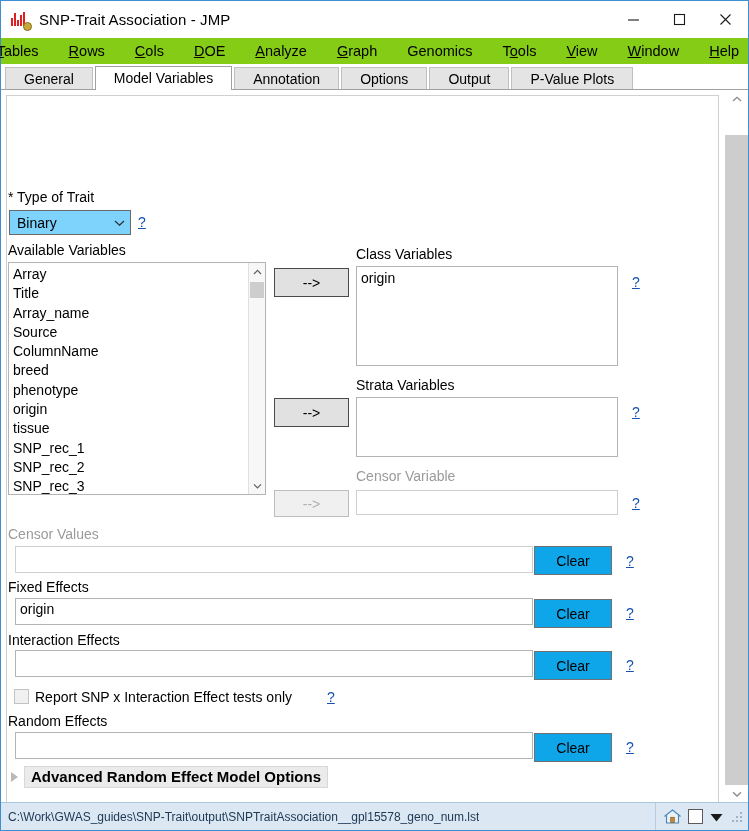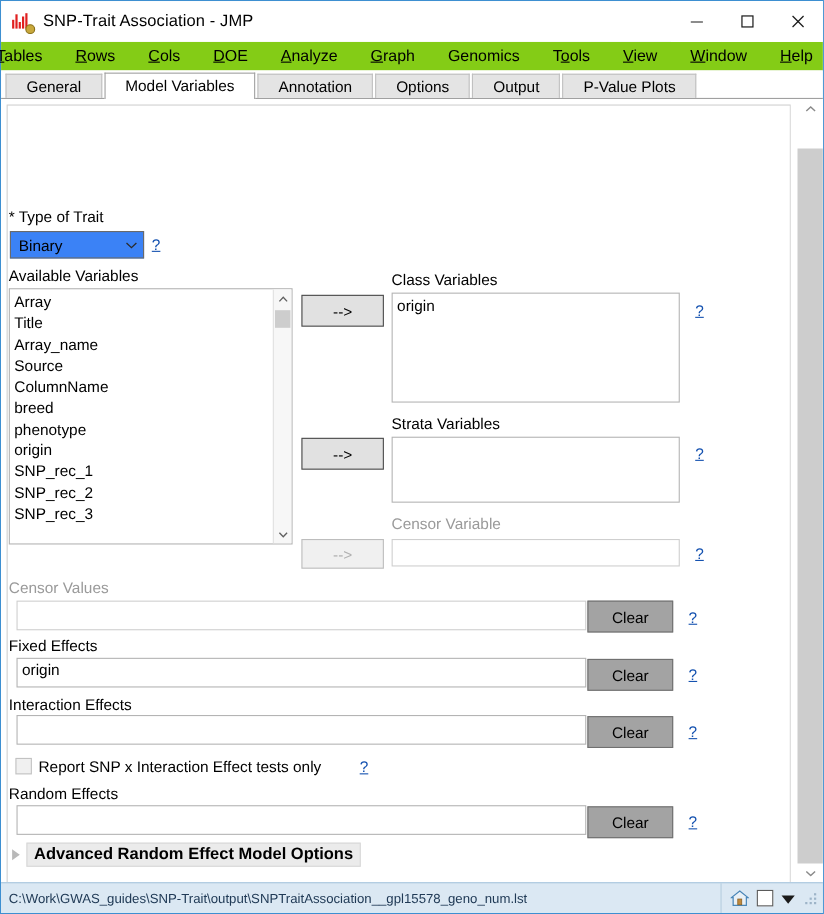--- a/index.html
+++ b/index.html
@@ -78,21 +78,21 @@
   }
   .panel{
     position:absolute;left:5px;top:5px;width:713px;height:712px;
     box-sizing:border-box;border:1px solid #d0d0d0;background:#ffffff;
   }
   .lbl{font-size:14px;color:#000;position:absolute;white-space:nowrap;}
   .lbl.dim{color:#9a9a9a;}
   
   .combo{
     position:absolute;box-sizing:border-box;
-    background:#3b82f6;border:1px solid #6a6a6a;
+    background:#7dd3fc;border:1px solid #6a6a6a;
     display:flex;align-items:center;
   }
   .combo .val{font-size:14px;padding-left:7px;color:#000;flex:1;}
   .combo .chev{width:22px;display:flex;align-items:center;justify-content:center;}
   
   .listbox{
     position:absolute;box-sizing:border-box;background:#ffffff;
     border:1px solid #b4b4b4;overflow:hidden;
   }
   .listbox .items{padding:2px 0 0 4px;}
@@ -106,21 +106,21 @@
   
   .tbox{
     position:absolute;box-sizing:border-box;background:#ffffff;
     border:1px solid #b4b4b4;font-size:14px;color:#000;
     padding:2px 0 0 4px;overflow:hidden;white-space:nowrap;
   }
   .tbox.dis{border-color:#cfcfcf;background:#ffffff;}
   
   .btn{
     position:absolute;box-sizing:border-box;
-    background:#a3a3a3;border:1px solid #707070;
+    background:#0ea5e9;border:1px solid #707070;
     font-size:14px;color:#000;display:flex;align-items:center;justify-content:center;
     font-family:"Liberation Sans", sans-serif;
   }
   .btn.arrow{background:#e1e1e1;border:1px solid #4a4a4a;letter-spacing:0px;}
   .btn.arrow.dis{border:1px solid #bdbdbd;color:#b0b0b0;background:#f0f0f0;}
   .qm{
     position:absolute;font-size:14px;color:#1552b0;text-decoration:underline;
     cursor:pointer;
   }
   
@@ -259,20 +259,21 @@
       <div class="listbox" style="left:7px;top:172px;width:258px;height:233px;">
         <div class="items">
           <div class="li">Array</div>
           <div class="li">Title</div>
           <div class="li">Array_name</div>
           <div class="li">Source</div>
           <div class="li">ColumnName</div>
           <div class="li">breed</div>
           <div class="li">phenotype</div>
           <div class="li">origin</div>
+          <div class="li">tissue</div>
           <div class="li">SNP_rec_1</div>
           <div class="li">SNP_rec_2</div>
           <div class="li">SNP_rec_3</div>
         </div>
         <div class="lb-scroll">
           <div class="lb-arrow">
             <svg width="9" height="6" viewBox="0 0 9 6">
                 <polyline points="1,5 4.5,1.3 8,5" fill="none" stroke="#606060" stroke-width="1.2"></polyline>
               </svg>
           </div>

